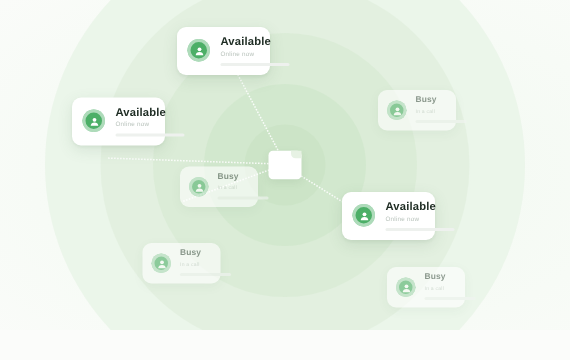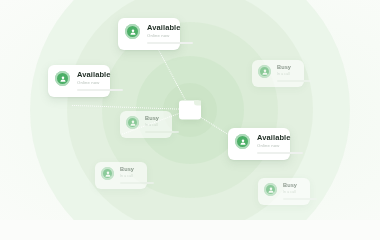--- a/index.html
+++ b/index.html
@@ -39,21 +39,21 @@
     box-shadow:0 2px 6px rgba(60,100,60,.10);
   }
   .hub::after{
     content:"";position:absolute;right:0;top:0;
     width:7px;height:5px;background:#e7f2e4;
     border-bottom-left-radius:3px;
   }
 
   
   .card{
-    position:absolute;display:flex;
+    position:absolute;display:flex;align-items:center;
     background:#ffffff;border-radius:6px;
     box-shadow:0 3px 10px rgba(70,110,75,.13), 0 1px 2px rgba(70,110,75,.07);
     box-sizing:border-box;
   }
   .card.available{
     padding:6px 14px 6px 7px;gap:7px;
     z-index:6;
   }
   .card.busy{
     padding:5px 26px 5px 6px;gap:6px;

